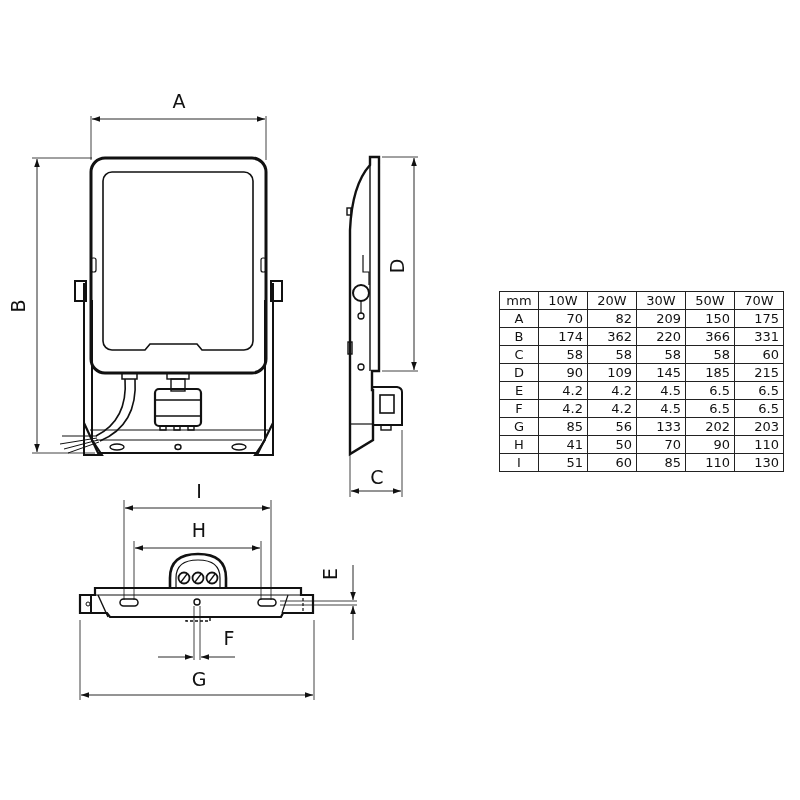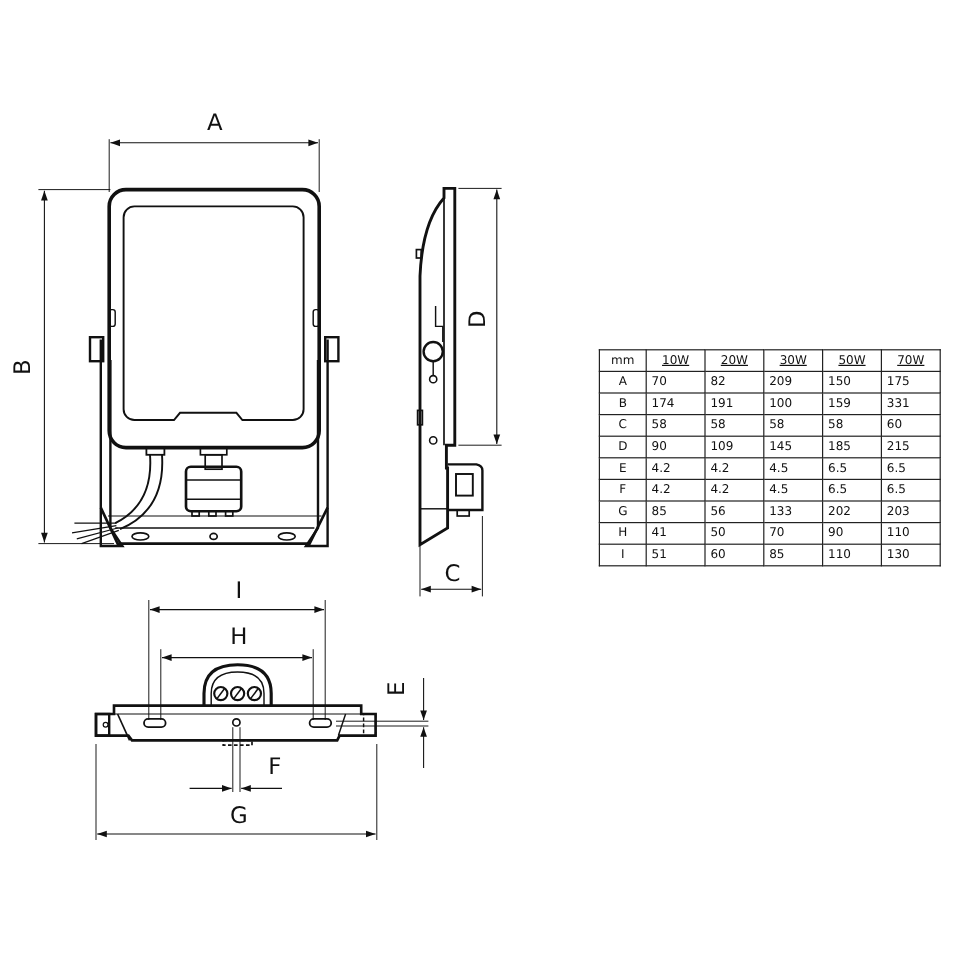--- a/index.html
+++ b/index.html
@@ -2,30 +2,30 @@
 <html><head>
 <meta charset="utf-8">
 <style>
   html, body { margin: 0; padding: 0; background: #ffffff; }
   body { width: 800px; height: 800px; position: relative; overflow: hidden; font-family: "DejaVu Sans", sans-serif; }
   #drawing { position: absolute; left: 0; top: 0; width: 800px; height: 800px; }
   .lbl { font-family: "DejaVu Sans", sans-serif; font-size: 19px; fill: #111; }
   #dim-table {
     position: absolute; left: 499px; top: 291px;
     border-collapse: collapse;
-    font-family: "DejaVu Sans", sans-serif; font-size: 10px; color: #111;
+    font-family: "DejaVu Sans", sans-serif; font-size: 13px; color: #111;
   }
   #dim-table td, #dim-table th {
     border: 1.3px solid #222; padding: 0 4px; height: 17px; line-height: 17px;
     font-weight: normal;
   }
   #dim-table th { text-align: center; }
   #dim-table td.key { text-align: center; width: 30px; }
-  #dim-table td.val { width: 40px; }
-  #dim-table th.col { width: 40px; text-decoration: underline; }
+  #dim-table td.val { text-align: right; width: 40px; }
+  #dim-table th.col { width: 40px; }
 </style>
 </head>
 <body>
 
 <svg id="drawing" viewBox="0 0 800 800" xmlns="http://www.w3.org/2000/svg">
   <defs>
     <marker id="arr" viewBox="0 0 10 10" refX="10" refY="5" markerWidth="12" markerHeight="8" orient="auto-start-reverse" markerUnits="userSpaceOnUse">
       <path d="M0,1.5 L10,5 L0,8.5 z" fill="#111"></path>
     </marker>
   </defs>
@@ -174,23 +174,23 @@
       <td class="key">A</td>
       <td class="val">70</td>
       <td class="val">82</td>
       <td class="val">209</td>
       <td class="val">150</td>
       <td class="val">175</td>
     </tr>
     <tr>
       <td class="key">B</td>
       <td class="val">174</td>
-      <td class="val">191</td>
-      <td class="val">100</td>
-      <td class="val">159</td>
+      <td class="val">362</td>
+      <td class="val">220</td>
+      <td class="val">366</td>
       <td class="val">331</td>
     </tr>
     <tr>
       <td class="key">C</td>
       <td class="val">58</td>
       <td class="val">58</td>
       <td class="val">58</td>
       <td class="val">58</td>
       <td class="val">60</td>
     </tr>

